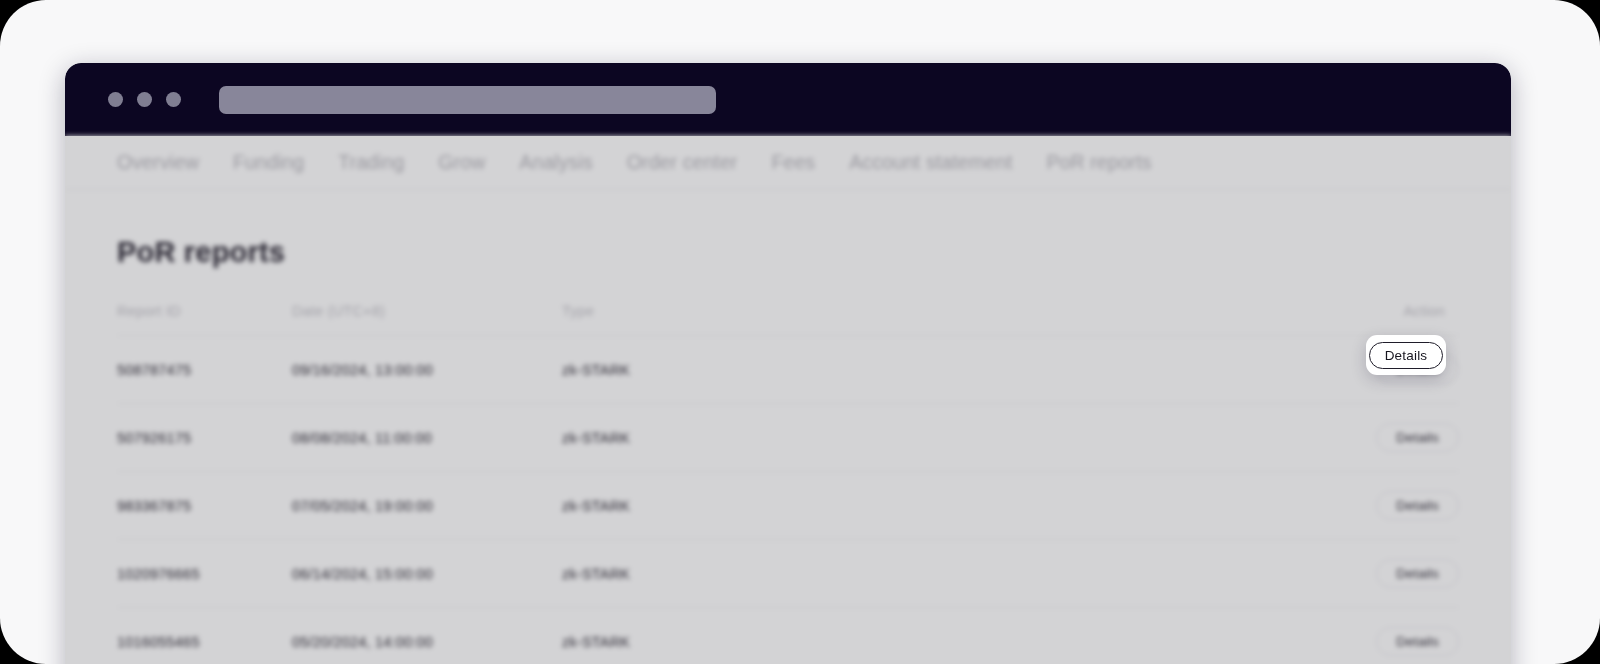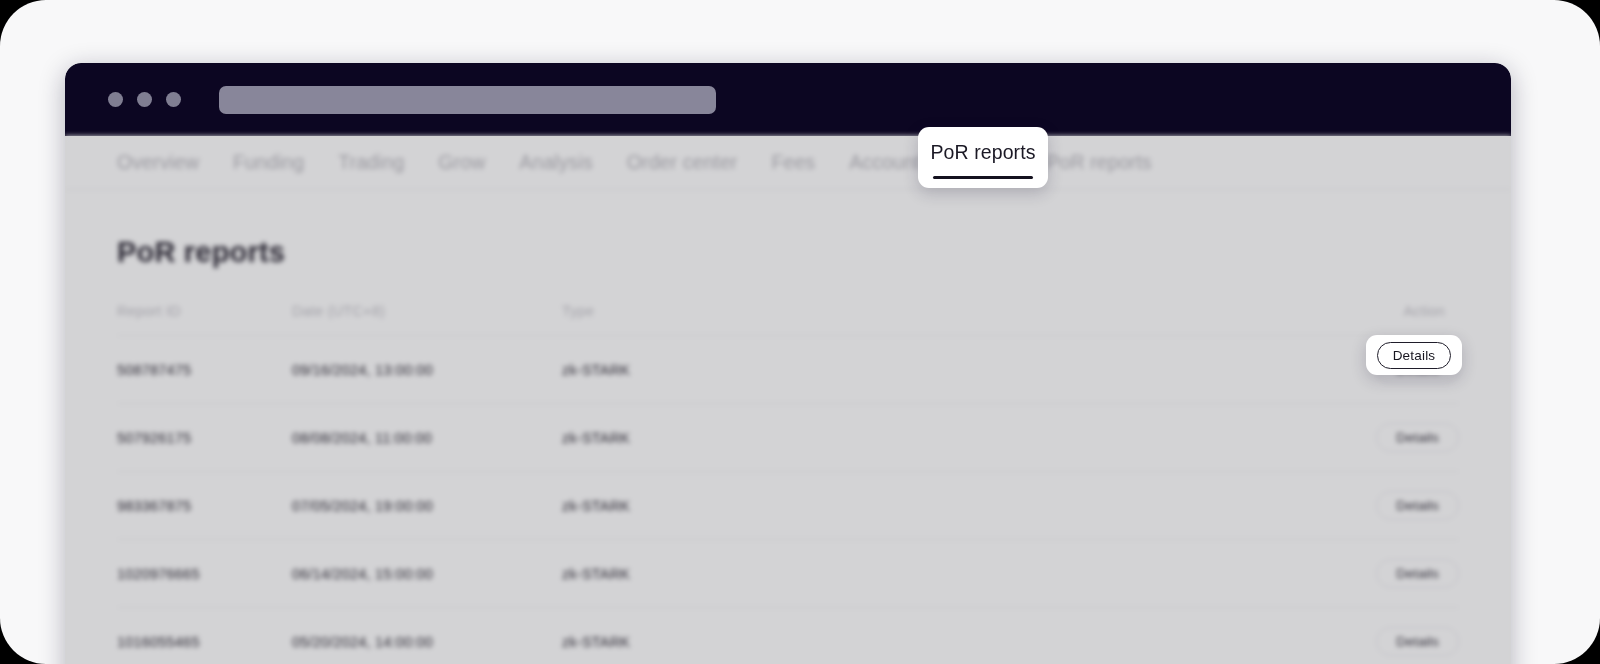--- a/index.html
+++ b/index.html
@@ -145,21 +145,21 @@
     width:100px; height:3px;
     background:#14111f;
     border-radius:2px;
     margin-top:12px;
   }
 
   
   #details-card {
     position:absolute;
     left:1301px; top:272px;
-    width:96px; height:40px;
+    width:80px; height:40px;
     background:#ffffff;
     border-radius:11px;
     box-shadow:0 5px 16px rgba(30,25,55,.20);
     display:flex; align-items:center; justify-content:center;
     z-index:20;
   }
   #details-card .details-btn {
     border-color:#1f1d2a;
     color:#17151f;
     padding:5px 15px;
@@ -248,23 +248,19 @@
                 <span class="details-btn">Details</span>
               </td>
             </tr>
 
           </tbody>
         </table>
 
       </div>
     </div>
 
-    <div id="tab-card">
-      <span class="tab-label">PoR reports</span>
-      <span class="tab-underline"></span>
-    </div>
 
     <div id="details-card">
       <span class="details-btn">Details</span>
     </div>
 
   </div>
 </div>
 
 </body></html>

